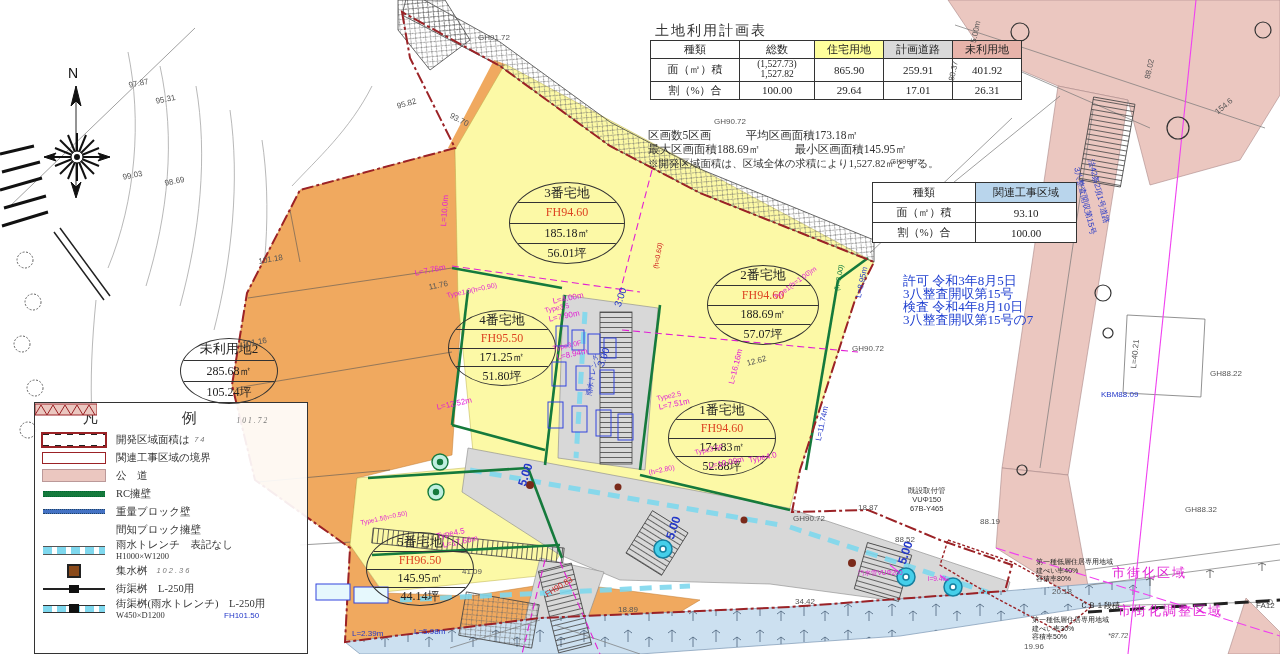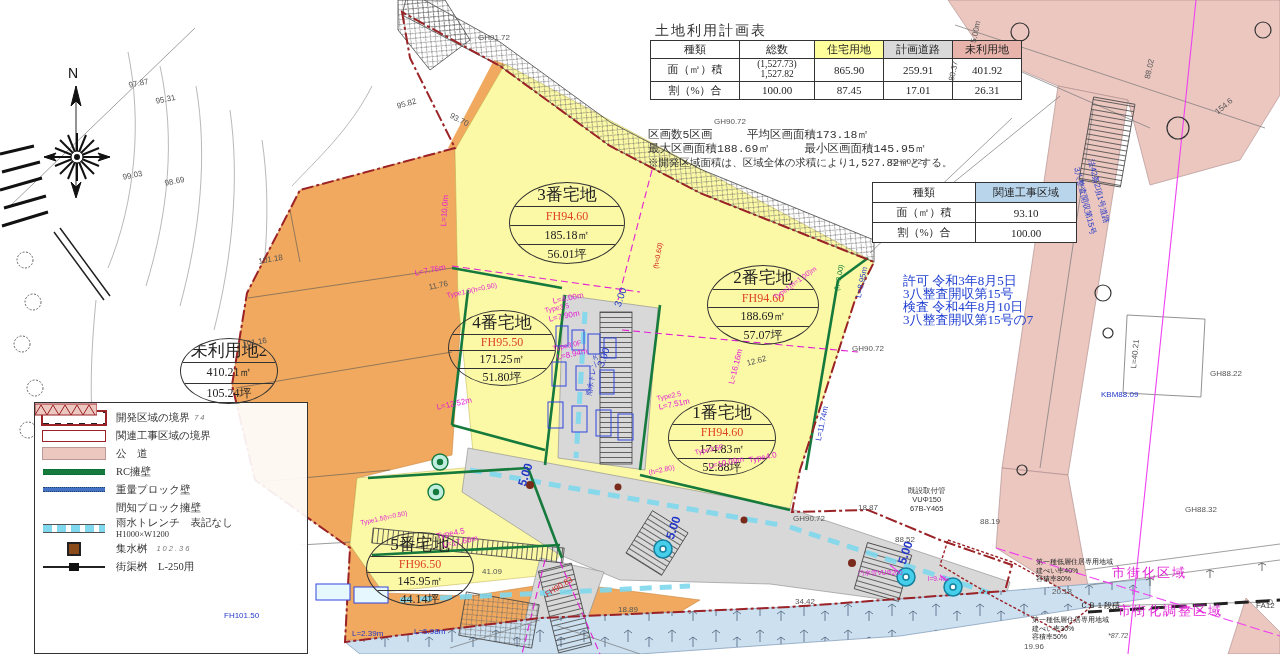--- a/index.html
+++ b/index.html
@@ -12,21 +12,21 @@
   .sm{font-size:7px}
   
   .tbl-title{position:absolute;left:655px;top:22px;font-size:14px;letter-spacing:2px;color:#333;
              font-family:"Liberation Serif","DejaVu Serif",serif}
   table.lut{position:absolute;left:650px;top:40px;border-collapse:collapse;background:#fff;font-size:11px}
   table.lut td,table.lut th{border:1.6px solid #333;padding:1px 5px;text-align:center;font-weight:normal;
              font-family:"Liberation Serif","DejaVu Serif",serif;color:#222}
   .hd-res{background:#ffff9c}.hd-road{background:#d9d9d9}.hd-un{background:#e7b3aa}
   .two-line{font-size:9.5px;line-height:1.05}
   .notes{position:absolute;left:648px;top:128px;font-size:11.5px;line-height:14px;color:#333;
-         font-family:Liberation Mono, monospace;white-space:pre}
+         font-family:Liberation Serif, serif;white-space:pre}
   table.rwt{position:absolute;left:872px;top:182px;border-collapse:collapse;background:#fff;font-size:11px}
   table.rwt td{border:1.6px solid #333;padding:2px 8px;text-align:center;
          font-family:"Liberation Serif","DejaVu Serif",serif;color:#222}
   .hd-blue{background:#b9d5ec}
   .permit{position:absolute;left:903px;top:274px;color:#1f3fd0;font-size:13px;line-height:13px;
           font-family:"Liberation Serif","DejaVu Serif",serif}
   
   .legend{position:absolute;left:34px;top:402px;width:274px;height:252px;border:1.2px solid #333;
           background:rgba(255,255,255,.92);padding:4px 6px;box-sizing:border-box}
   .lg-title{text-align:center;font-size:15px;letter-spacing:18px;color:#333;margin:2px 0 4px 10px;
@@ -51,21 +51,21 @@
   .sw-gutter::after{content:"";position:absolute;left:26px;top:-3px;width:10px;height:8px;background:#111}
   .sw-gutter2{width:62px;height:6px;background:repeating-linear-gradient(90deg,#7fd8ee 0 9px,#fff 9px 14px);
            border-top:1px solid #333;border-bottom:1px solid #333;position:relative}
   .sw-gutter2::after{content:"";position:absolute;left:26px;top:-2px;width:10px;height:9px;background:#111}
   
   .lot{position:absolute;border:1.6px solid #333;border-radius:50%;overflow:hidden;display:flex;
        flex-direction:column;text-align:center;background:transparent;
        font-family:"Liberation Serif","DejaVu Serif",serif}
   .lot>div{flex:1;border-top:1.2px solid #333;display:flex;align-items:center;justify-content:center;
        font-size:12px;color:#222;white-space:nowrap}
-  .lot>div:first-child{border-top:none;font-size:17px}
+  .lot>div:first-child{border-top:none;font-size:13px}
   .lot .fh{color:#d42}
   .vroad{position:absolute;color:#2438c8;font-size:8px;transform-origin:left top;white-space:nowrap}
   .zon{position:absolute;font-size:7px;line-height:8.5px;color:#222;white-space:nowrap}
   .zonm{position:absolute;font-size:13px;color:#e11fd4;letter-spacing:2px;white-space:nowrap}
   .pipe{position:absolute;left:908px;top:486px;font-size:7.5px;line-height:9px;color:#333;text-align:center}
 </style>
 </head>
 <body>
 
 <div class="stage">
@@ -295,21 +295,21 @@
     <td>面（㎡）積</td>
     <td class="two-line"><span>(1,527.73)</span><br>
         <span>1,527.82</span></td>
     <td>865.90</td>
     <td>259.91</td>
     <td>401.92</td>
   </tr>
   <tr>
     <td>割（%）合</td>
     <td>100.00</td>
-    <td>87.45</td>
+    <td>29.64</td>
     <td>17.01</td>
     <td>26.31</td>
   </tr>
 </tbody>
     </table>
 <div class="notes"><span>区画数5区画　　　平均区画面積173.18㎡</span><br><span>最大区画面積188.69㎡　　　最小区画面積145.95㎡</span><br><span style="font-size:10.5px">※開発区域面積は、区域全体の求積により1,527.82㎡とする。</span></div>
 
 <table class="rwt">
   <tbody>
         <tr>
@@ -323,23 +323,24 @@
   <tr>
           <td>割（%）合</td>
       <td>100.00</td>
         </tr>
 </tbody>
     </table>
 
 <div class="permit"><span>許可 令和3年8月5日</span><br><span>3八整査開収第15号</span><br><span>検査 令和4年8月10日</span><br><span>3八整査開収第15号の7</span></div>
 
 <div class="legend">
+  <div class="lg-title"><span>凡　　例</span> <span class="lg-note">101.72</span></div>
   <div class="lg-row"><span class="lg-sw">
           <span class="sw-devb"></span>
-        </span><span class="lg-lab">開発区域の境界</span>&nbsp;<span class="lg-note">74</span></div>
+        </span><span class="lg-lab">開発区域面積は</span>&nbsp;<span class="lg-note">74</span></div>
   <div class="lg-row">
         <span class="lg-sw">
           <span class="sw-relb"></span>
         </span>
         <span class="lg-lab">関連工事区域の境界</span>
       </div>
   <div class="lg-row">
         <span class="lg-sw">
           <span class="sw-pink"></span>
         </span>
@@ -373,20 +374,26 @@
         <span class="lg-lab"><span>雨水トレンチ　表記なし</span><br><span style="font-size:8.5px">H1000×W1200</span></span>
       </div>
   <div class="lg-row"><span class="lg-sw">
           <span class="sw-basin"></span>
         </span><span class="lg-lab">集水桝</span>&nbsp;&nbsp;<span class="lg-note">102.36</span></div>
   <div class="lg-row">
         <span class="lg-sw">
           <span class="sw-gutter"></span>
         </span>
         <span class="lg-lab">街渠桝　L-250用</span>
+      </div>
+  <div class="lg-row tall">
+        <span class="lg-sw">
+          <span class="sw-gutter2"></span>
+        </span>
+        <span class="lg-lab"><span>街渠桝(雨水トレンチ)</span>　<span>L-250用</span><br><span style="font-size:8.5px">W450×D1200</span></span>
       </div>
 </div>
 
 <div class="lot" style="left:509px;top:182px;width:114px;height:80px">
   <div>3番宅地</div>
   <div class="fh">FH94.60</div>
   <div>185.18㎡</div>
   <div>56.01坪</div>
 </div>
 <div class="lot" style="left:707px;top:265px;width:110px;height:78px">
@@ -408,21 +415,21 @@
   <div>52.88坪</div>
 </div>
 <div class="lot" style="left:366px;top:532px;width:106px;height:72px">
   <div>5番宅地</div>
   <div class="fh">FH96.50</div>
   <div>145.95㎡</div>
   <div>44.14坪</div>
 </div>
 <div class="lot" style="left:180px;top:338px;width:96px;height:64px">
   <div>未利用地2</div>
-  <div>410.21㎡</div>
+  <div>285.68㎡</div>
   <div>105.24坪</div>
 </div>
 
 <div class="zon" style="left:1036px;top:558px"><span>第一種低層住居専用地域</span><br><span>建ぺい率40%</span><br><span>容積率80%</span></div>
 <div class="zonm" style="left:1112px;top:564px">市街化区域</div>
 <span class="an" style="left:1080px;top:602px;color:#222">ＣＢ１段積</span>
 <div class="zonm" style="left:1118px;top:602px">市街化調整区域</div>
 <div class="zon" style="left:1032px;top:616px"><span>第一種低層住居専用地域</span><br><span>建ぺい率30%</span><br><span>容積率50%</span></div>
 <span class="an gy sm" style="left:1108px;top:632px;font-style:italic">*87.72</span>
 <span class="an" style="left:1256px;top:602px">FA12</span>
@@ -440,21 +447,21 @@
 <span class="an gy" style="left:1210px;top:370px">GH88.22</span>
 <span class="an gy" style="left:1185px;top:506px">GH88.32</span>
 <span class="an bl" style="left:1101px;top:391px">KBM88.09</span>
 <span class="an gy" style="left:895px;top:536px">88.52</span>
 <span class="an gy" style="left:858px;top:504px">18.87</span>
 <span class="an gy" style="left:980px;top:518px">88.19</span>
 <span class="an gy" style="left:795px;top:598px">34.42</span>
 <span class="an gy" style="left:618px;top:606px">18.89</span>
 <span class="an gy" style="left:1052px;top:588px">20.18</span>
 <span class="an gy" style="left:1024px;top:643px">19.96</span>
-<span class="an gy" style="left:482px;top:568px">41.09</span>
+<span class="an gy" style="left:462px;top:568px">41.09</span>
 <span class="an gy" style="left:128px;top:82px;transform:rotate(-12deg)">97.87</span>
 <span class="an gy" style="left:155px;top:98px;transform:rotate(-12deg)">95.31</span>
 <span class="an gy" style="left:122px;top:174px;transform:rotate(-12deg)">99.03</span>
 <span class="an gy" style="left:164px;top:180px;transform:rotate(-12deg)">98.69</span>
 <span class="an gy" style="left:396px;top:103px;transform:rotate(-16deg)">95.82</span>
 <span class="an gy" style="left:258px;top:258px;transform:rotate(-10deg)">101.18</span>
 <span class="an gy" style="left:242px;top:341px;transform:rotate(-10deg)">101.16</span>
 <span class="an gy" style="left:1214px;top:110px;transform:rotate(-40deg)">154.6</span>
 <span class="an gy" style="left:1144px;top:78px;transform:rotate(-78deg)">88.02</span>
 <span class="an gy" style="left:948px;top:80px;transform:rotate(-78deg)">88.37</span>

